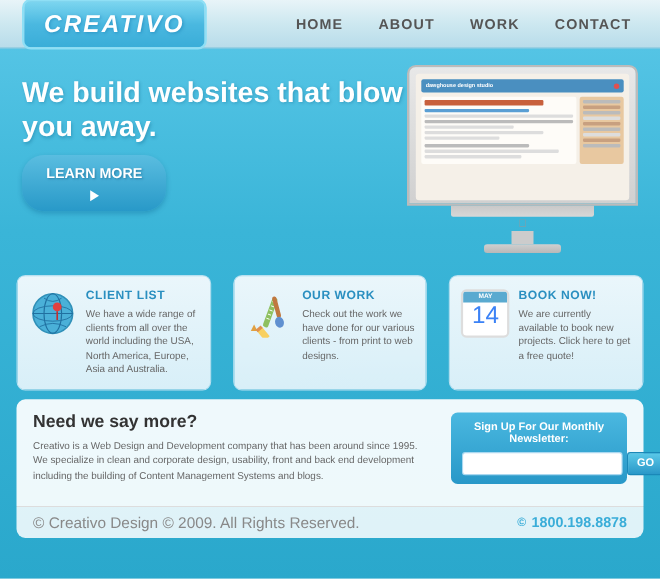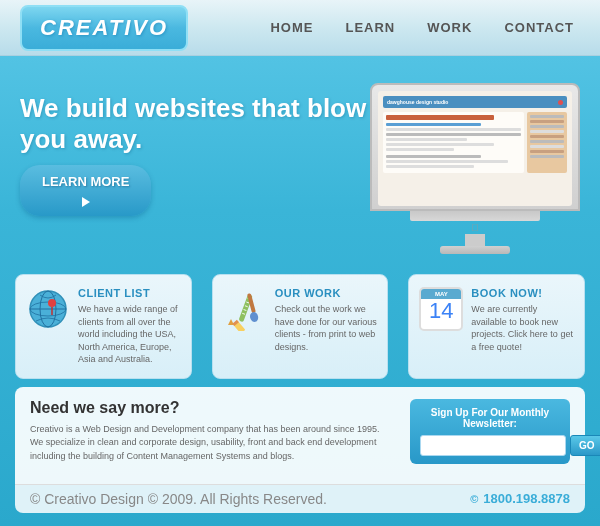--- a/index.html
+++ b/index.html
@@ -8,21 +8,21 @@
       height: 526px;
       font-family: Arial, sans-serif;
       background: linear-gradient(180deg, #5bc8e8 0%, #3ab5d8 40%, #2aa8cc 100%);
       overflow: hidden;
       position: relative;
     }
 
     
     .header {
       background: linear-gradient(180deg, #e8f4f8 0%, #cde8f0 50%, #b8dcea 100%);
-      height: 56px;
+      height: 44px;
       display: flex;
       align-items: center;
       padding: 0 20px;
       border-bottom: 1px solid #aad0e0;
     }
     .logo-area {
       background: linear-gradient(180deg, #7dd6f0 0%, #4ab8e0 50%, #3aadd8 100%);
       border-radius: 8px;
       padding: 8px 18px;
       margin-right: 30px;
@@ -45,21 +45,21 @@
       font-size: 13px;
       font-weight: bold;
       color: #555;
       letter-spacing: 1px;
       cursor: pointer;
       padding: 4px 6px;
     }
 
     
     .hero {
-      padding: 32px 20px 15px 20px;
+      padding: 20px 20px 15px 20px;
       display: flex;
       align-items: flex-start;
       position: relative;
       min-height: 180px;
     }
     .hero-text {
       flex: 1;
       padding-top: 5px;
     }
     .hero-title {
@@ -358,21 +358,21 @@
   </style>
 </head>
 <body>
 
 <div class="header">
   <div class="logo-area">
     <span class="logo-text">CREATIVO</span>
   </div>
   <nav>
     <span class="nav-item">HOME</span>
-    <span class="nav-item">LEARN</span>
+    <span class="nav-item">ABOUT</span>
     <span class="nav-item">WORK</span>
     <span class="nav-item">CONTACT</span>
   </nav>
 </div>
 
 <div class="hero">
   <div class="hero-text">
     <div class="hero-title">We build websites that blow you away.</div>
     <button class="learn-more-btn">
       <span>LEARN MORE</span>

